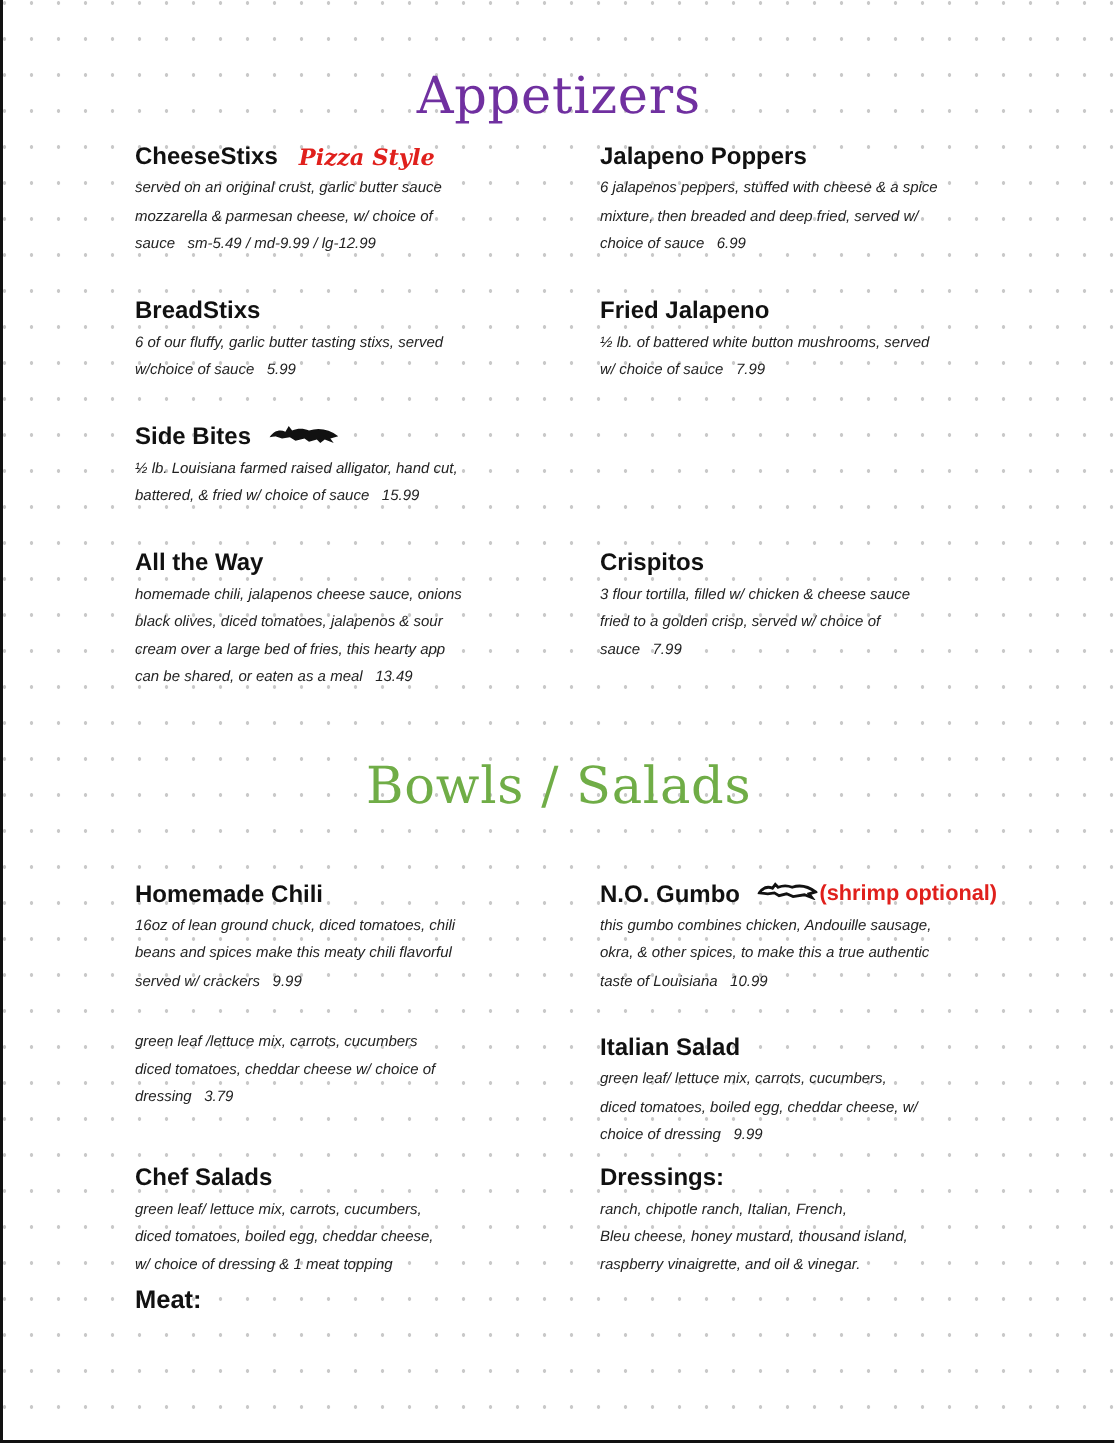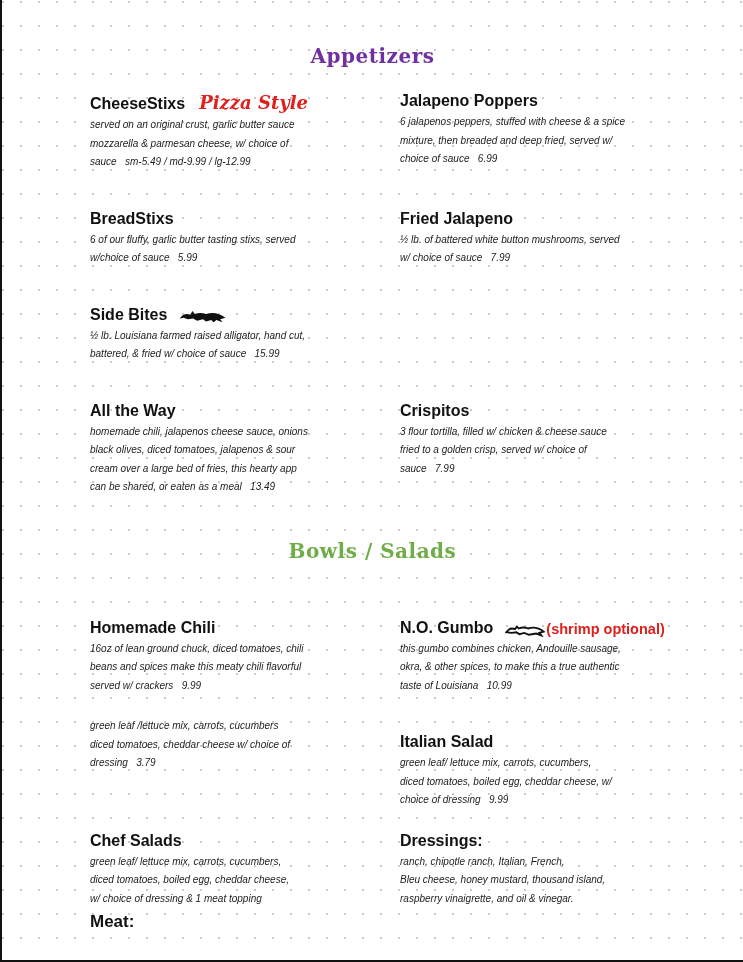--- a/index.html
+++ b/index.html
@@ -13,57 +13,57 @@
     background-position:10px 14px;
     border-left:2px solid #111;
     border-bottom:2px solid #111;
     font-family:"Liberation Sans", sans-serif;
     color:#1f1f1f;
     overflow:hidden;
   }
   .content{padding:44px 60px 0 88px;}
   .section-title{
     font-family:"DejaVu Serif", serif;
-    font-weight:bold;
-    font-size:20px;
+    font-weight:normal;
+    font-size:34px;
     text-align:center;
     margin:0 28px 8px 0;
     letter-spacing:0.5px;
   }
   .title-appetizers{color:#7030A0;}
   .title-bowls{color:#70AD47;margin-top:42px;margin-bottom:40px;}
   .row{
     display:grid;
     grid-template-columns:310px 282px;
     margin-bottom:22px;
   }
   .row.tight{margin-bottom:6px;}
   .item{min-height:10px;}
   .item-name{
     font-size:16px;
     font-weight:bold;
     color:#111;
-    margin:16px 0 3px 0;
+    margin:4px 0 3px 0;
     display:flex;
-    align-items:flex-end;
+    align-items:flex-start;
     white-space:nowrap;
   }
   .desc{
     font-size:10px;
     line-height:18.5px;
     margin:0;
     white-space:pre-line;
     color:#222;
     font-style:italic;
   }
   .script{
     font-family:"DejaVu Serif", serif;
     font-style:italic;
     font-weight:bold;
-    font-size:18px;
+    font-size:15px;
     color:#E0201C;
     margin-left:14px;
   }
   .red-tag{
     font-size:14.5px;
     font-weight:bold;
     color:#E0201C;
     margin-left:1px;
   }
   .gator{margin-left:12px;display:inline-flex;align-items:center;}

